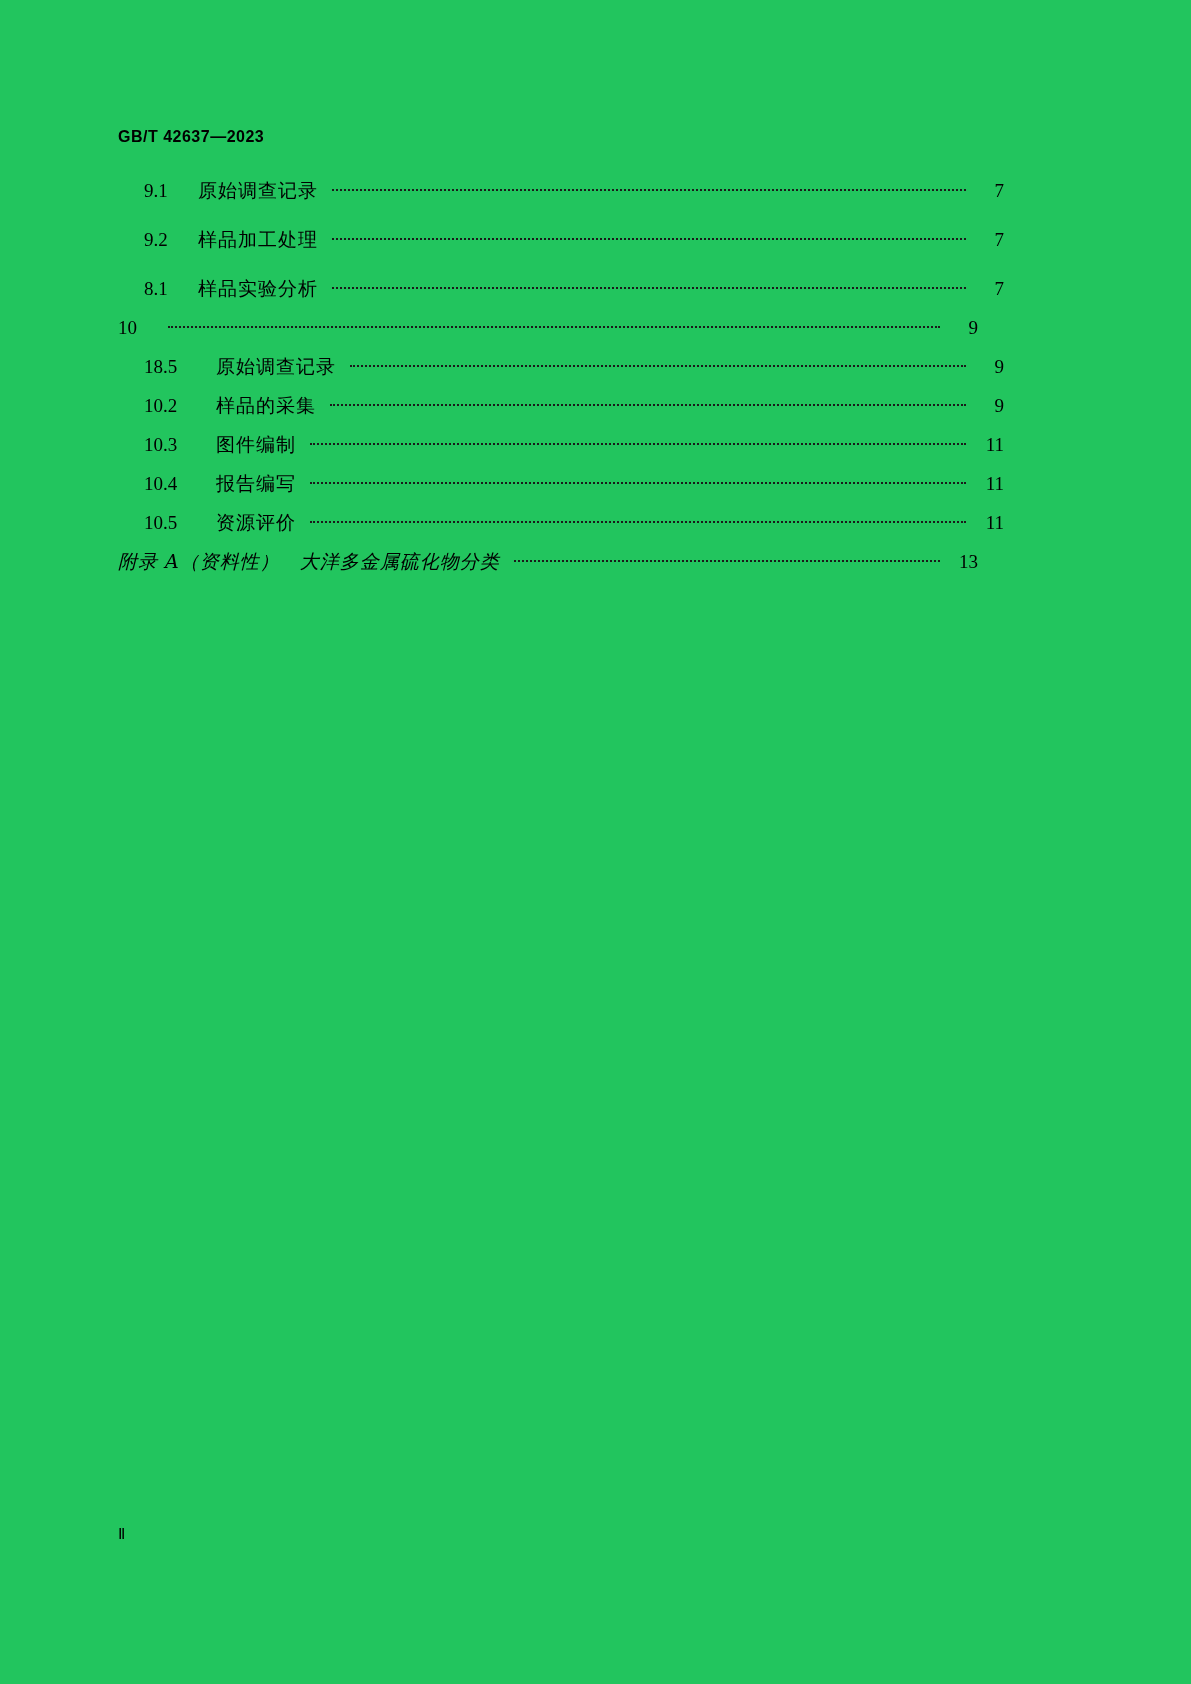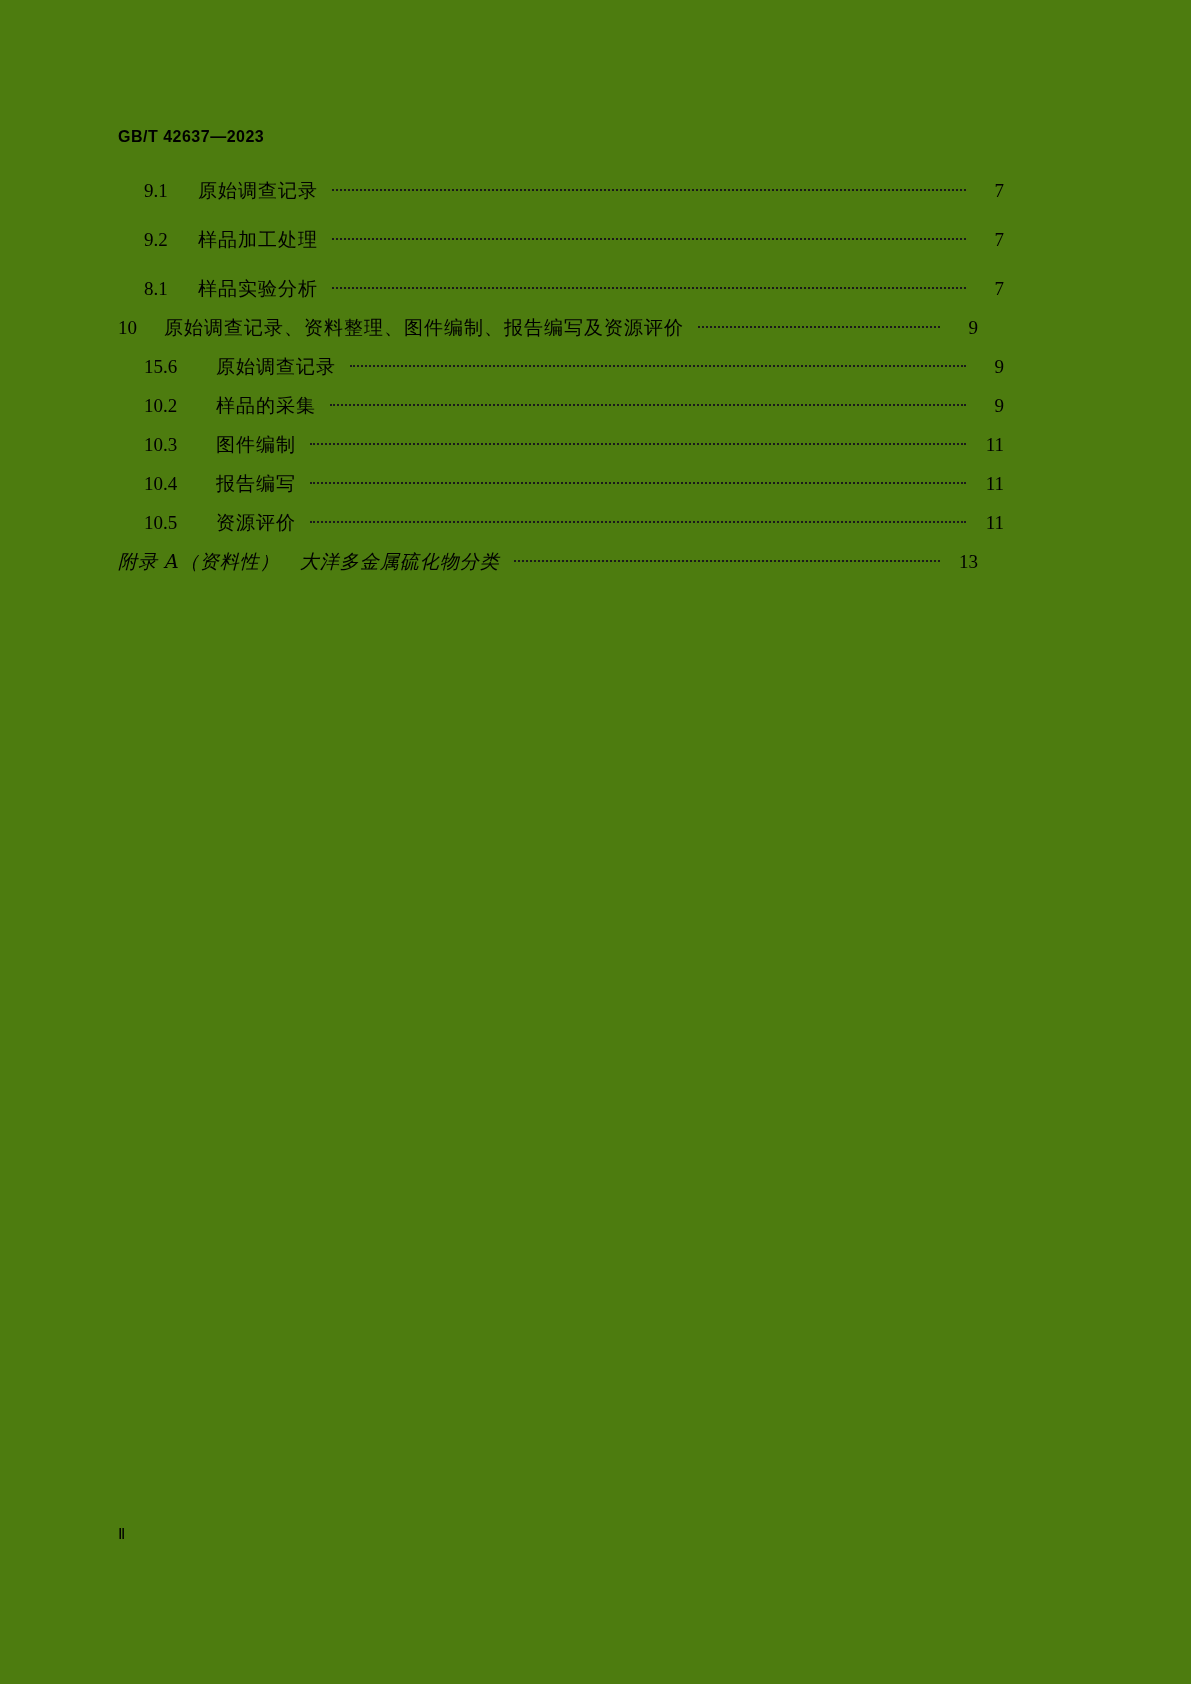--- a/index.html
+++ b/index.html
@@ -4,21 +4,21 @@
 <style>
   html, body {
     margin: 0;
     padding: 0;
     background: #ffffff;
   }
   .page {
     position: relative;
     width: 1191px;
     height: 1684px;
-    background: #4d7c0f;
+    background: #22c55e;
     font-family: "Liberation Serif", "DejaVu Serif", serif;
     color: #000000;
     overflow: hidden;
   }
   .header {
     position: absolute;
     top: 128px;
     left: 118px;
     font-family: "Liberation Sans", sans-serif;
     font-size: 16px;
@@ -117,26 +117,25 @@
         <span class="pg">7</span>
       </div>
       <div class="toc-row lvl-2">
         <span class="num">8.1</span>
         <span class="txt cjk">样品实验分析</span>
         <span class="leader"></span>
         <span class="pg">7</span>
       </div>
       <div class="toc-row lvl-1">
         <span class="num">10</span>
-        <span class="txt cjk">原始调查记录、资料整理、图件编制、报告编写及资源评价</span>
         <span class="leader"></span>
         <span class="pg">9</span>
       </div>
       <div class="toc-row lvl-3">
-        <span class="num">15.6</span>
+        <span class="num">18.5</span>
         <span class="txt cjk">原始调查记录</span>
         <span class="leader"></span>
         <span class="pg">9</span>
       </div>
       <div class="toc-row lvl-3">
         <span class="num">10.2</span>
         <span class="txt cjk">样品的采集</span>
         <span class="leader"></span>
         <span class="pg">9</span>
       </div>

